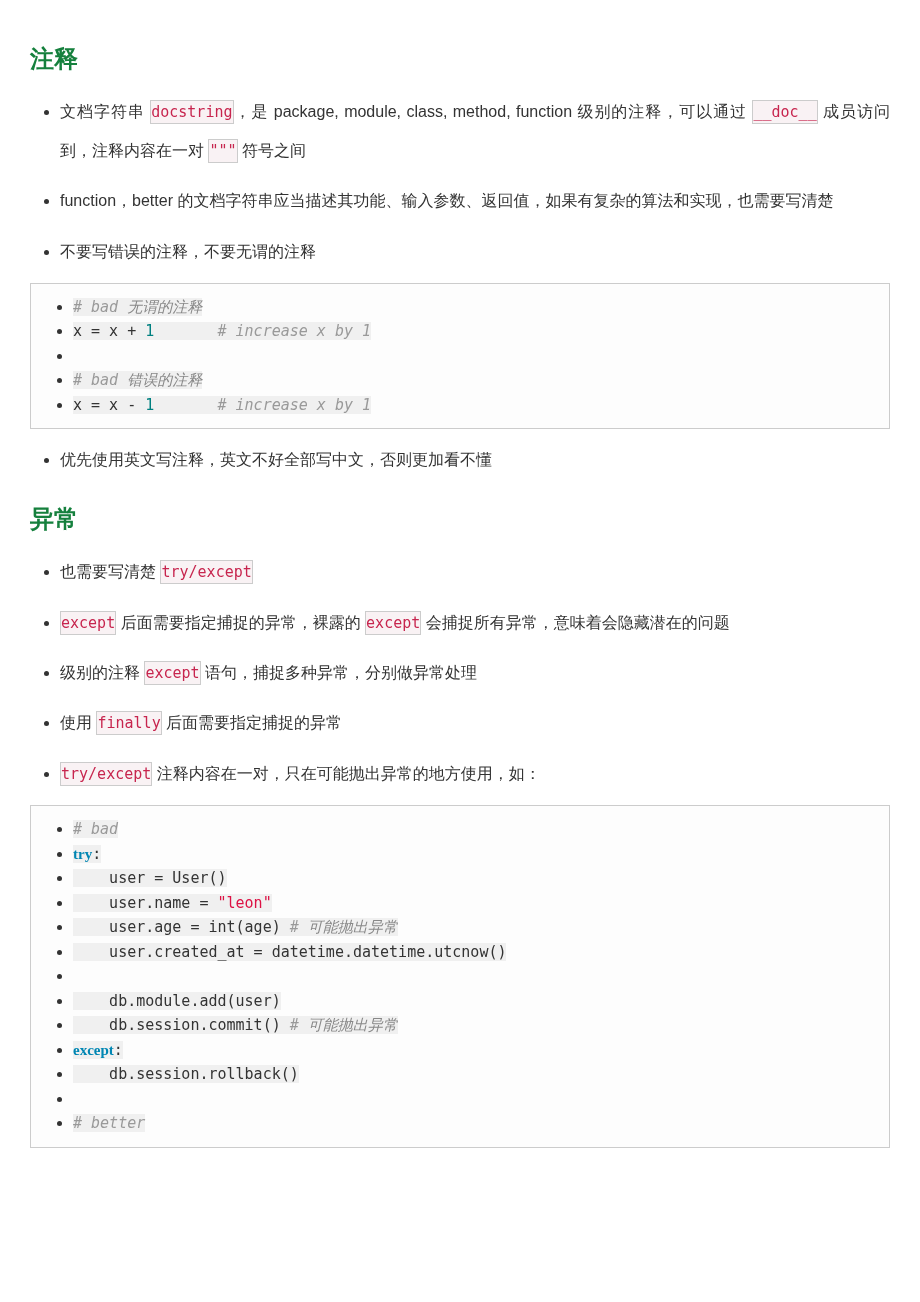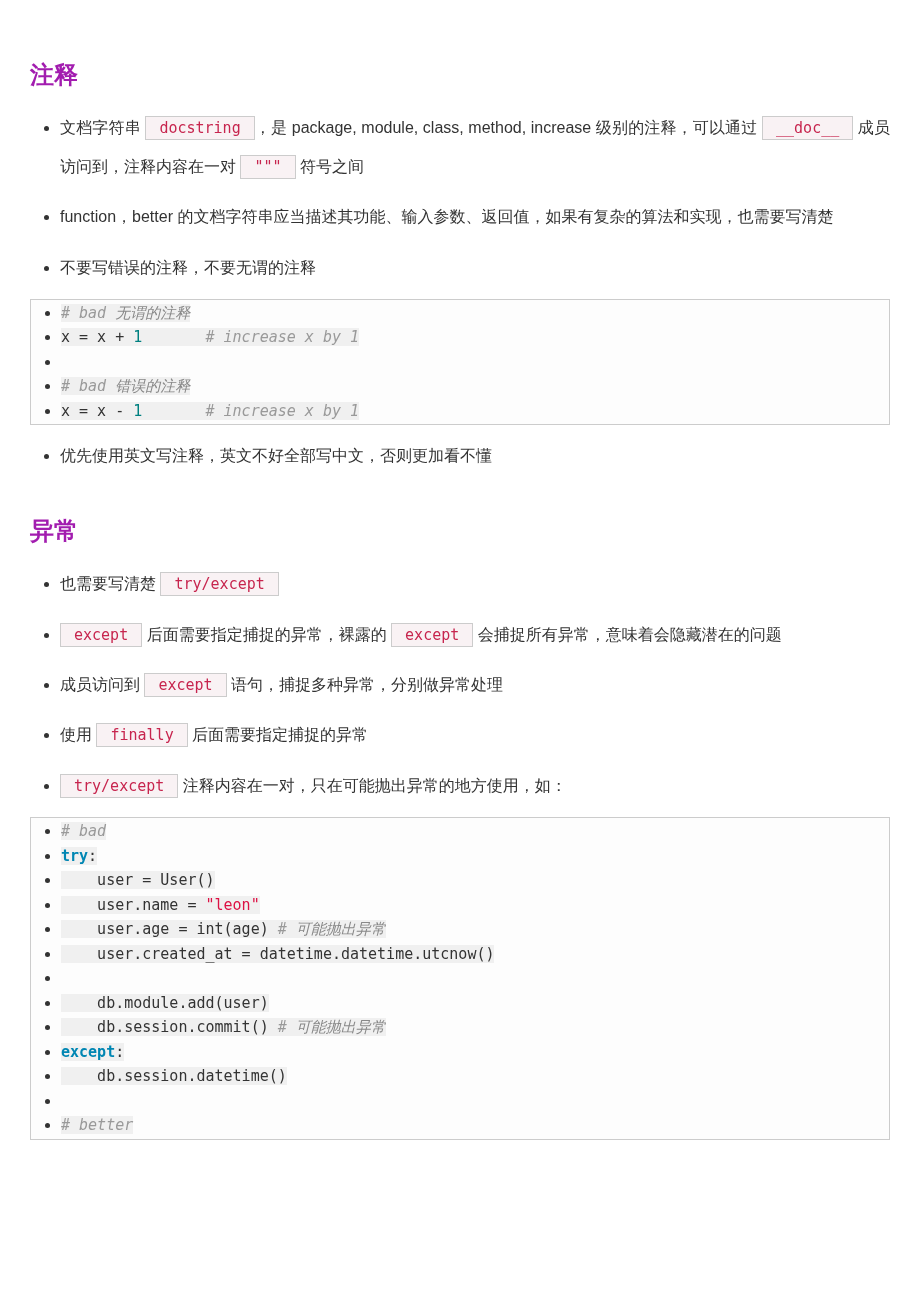--- a/index.html
+++ b/index.html
@@ -8,78 +8,78 @@
     margin: 0 auto;
     padding: 20px 30px;
     color: #333;
     font-size: 16px;
     line-height: 1.6;
     background: #fff;
   }
   h2 {
     font-size: 24px;
     font-weight: bold;
-    margin: 36px 0 15px 0;
-    color: #a21caf;
+    margin: 20px 0 15px 0;
+    color: #15803d;
   }
   ul {
     list-style-type: disc;
     padding-left: 30px;
     margin: 10px 0;
   }
   ul > li {
     margin: 12px 0;
     line-height: 2.4;
     text-align: justify;
   }
   code.inline {
     font-family: "Consolas", "Monaco", monospace;
     color: #c7254e;
     background-color: #f9f2f4;
     border: 1px solid #ccc;
-    padding: 2px 13px;
+    padding: 2px 0;
     border-radius: 0;
     font-size: 15px;
   }
   .code-block {
     border: 1px solid #ccc;
     background: #fdfdfd;
     margin: 10px 0;
     padding: 0;
     font-family: "Consolas", "Monaco", monospace;
     font-size: 15px;
   }
   .code-block ul {
     list-style-type: disc;
     padding-left: 30px;
-    margin: 0;
+    margin: 12px;
   }
   .code-block li {
     margin: 2px 0;
     line-height: 1.5;
     white-space: pre;
   }
   .hl-line {
     background: #f0f0f0;
     display: inline;
   }
   .comment { color: #999; font-style: italic; }
   .comment-cn { color: #888; font-style: italic; }
   .num { color: #008080; }
   .str { color: #d14; }
-  .kw { color: #0086b3; font-weight: bold; }
+  .kw { color: #0086b3; font-weight: bold; font-family: Liberation Serif, serif; }
 </style>
 </head>
 <body>
 
 <h2>注释</h2>
 
 <ul>
   <li>
-    <span>文档字符串 </span><code class="inline">docstring</code><span>，是 package, module, class, method, increase 级别的注释，可以通过 </span><code class="inline">__doc__</code><span> 成员访问到，注释内容在一对 </span><code class="inline">"""</code><span> 符号之间</span>
+    <span>文档字符串 </span><code class="inline">docstring</code><span>，是 package, module, class, method, function 级别的注释，可以通过 </span><code class="inline">__doc__</code><span> 成员访问到，注释内容在一对 </span><code class="inline">"""</code><span> 符号之间</span>
   </li>
   <li>function，better 的文档字符串应当描述其功能、输入参数、返回值，如果有复杂的算法和实现，也需要写清楚</li>
   <li>不要写错误的注释，不要无谓的注释</li>
 </ul>
 
 <div class="code-block">
   <ul>
     <li><span class="hl-line"><span class="comment"># bad </span><span class="comment-cn">无谓的注释</span></span></li>
     <li><span class="hl-line">x = x + <span class="num">1</span>       <span class="comment"># increase x by 1</span></span></li>
     <li></li>
@@ -95,21 +95,21 @@
 <h2>异常</h2>
 
 <ul>
   <li>
     <span>也需要写清楚 </span><code class="inline">try/except</code>
   </li>
   <li>
     <code class="inline">except</code><span> 后面需要指定捕捉的异常，裸露的 </span><code class="inline">except</code><span> 会捕捉所有异常，意味着会隐藏潜在的问题</span>
   </li>
   <li>
-    <span>成员访问到 </span><code class="inline">except</code><span> 语句，捕捉多种异常，分别做异常处理</span>
+    <span>级别的注释 </span><code class="inline">except</code><span> 语句，捕捉多种异常，分别做异常处理</span>
   </li>
   <li>
     <span>使用 </span><code class="inline">finally</code><span> 后面需要指定捕捉的异常</span>
   </li>
   <li>
     <code class="inline">try/except</code><span> 注释内容在一对，只在可能抛出异常的地方使用，如：</span>
   </li>
 </ul>
 
 <div class="code-block">
@@ -117,17 +117,17 @@
     <li><span class="hl-line"><span class="comment"># bad</span></span></li>
     <li><span class="hl-line"><span class="kw">try</span>:</span></li>
     <li><span class="hl-line">    user = User()</span></li>
     <li><span class="hl-line">    user.name = <span class="str">"leon"</span></span></li>
     <li><span class="hl-line">    user.age = int(age) <span class="comment"># </span><span class="comment-cn">可能抛出异常</span></span></li>
     <li><span class="hl-line">    user.created_at = datetime.datetime.utcnow()</span></li>
     <li></li>
     <li><span class="hl-line">    db.module.add(user)</span></li>
     <li><span class="hl-line">    db.session.commit() <span class="comment"># </span><span class="comment-cn">可能抛出异常</span></span></li>
     <li><span class="hl-line"><span class="kw">except</span>:</span></li>
-    <li><span class="hl-line">    db.session.datetime()</span></li>
+    <li><span class="hl-line">    db.session.rollback()</span></li>
     <li></li>
     <li><span class="hl-line"><span class="comment"># better</span></span></li>
   </ul>
 </div>
 
 </body></html>

